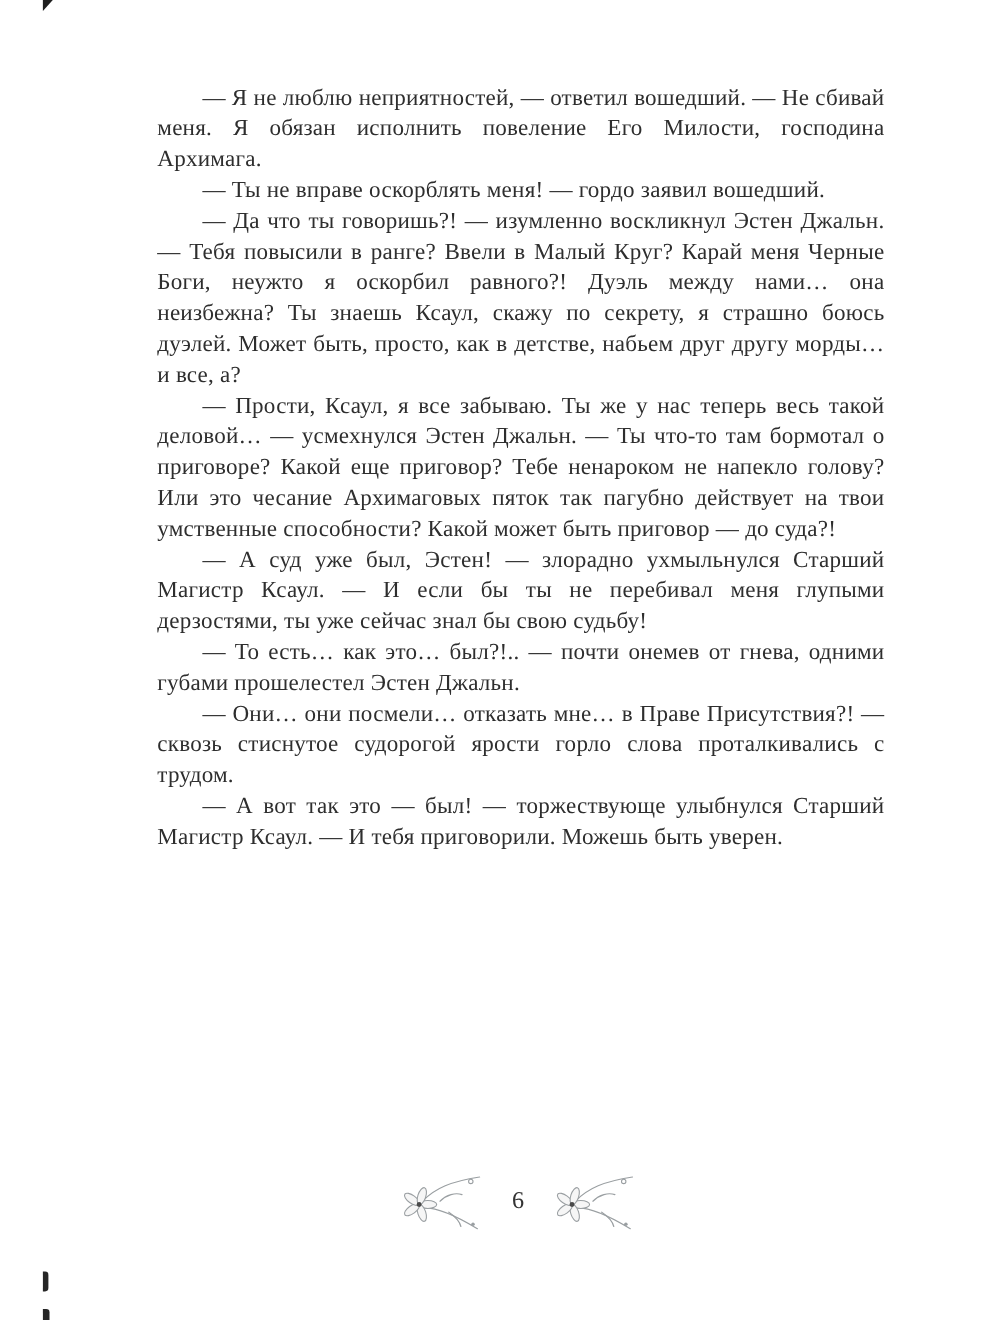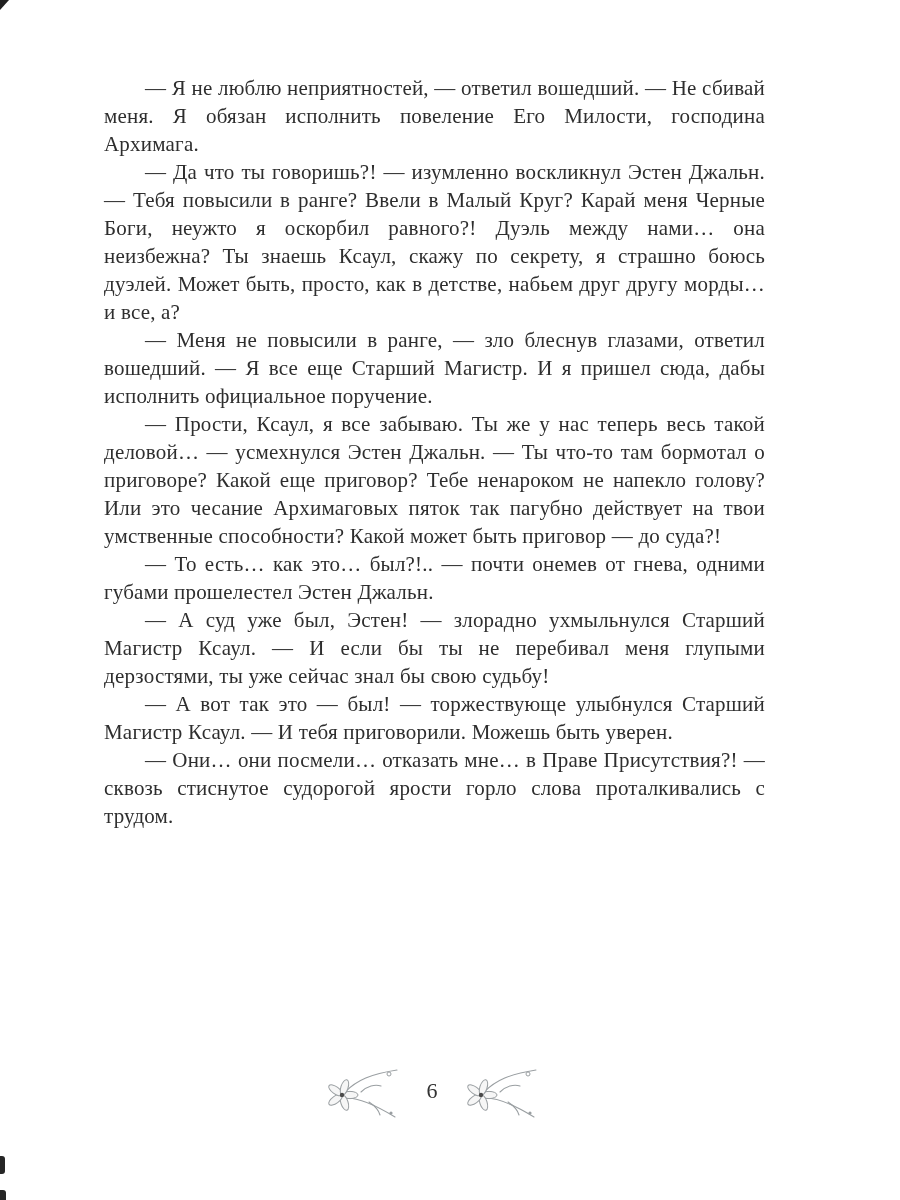--- a/index.html
+++ b/index.html
@@ -11,20 +11,21 @@
     width: 900px;
     height: 1200px;
     position: relative;
     overflow: hidden;
     font-family: "Liberation Serif", "DejaVu Serif", serif;
   }
   .book-page {
     position: absolute;
     inset: 0;
     background: #ffffff;
+    margin-left: 39px;
   }
   .text-block {
     position: absolute;
     left: 104px;
     top: 74px;
     width: 661px;
     color: #2e2e2e;
     font-size: 21px;
     line-height: 28px;
     text-align: justify;
@@ -80,27 +81,27 @@
 <body>
 
 <div class="book-page">
 
   <div class="artifact-tl"></div>
   <div class="artifact-bl"></div>
   <div class="artifact-bl2"></div>
 
   <div class="text-block">
     <p>— Я не люблю неприятностей, — ответил вошедший. — Не сбивай меня. Я обязан исполнить повеление Его Милости, господина Архимага.</p>
+    <p>— Ты не вправе оскорблять меня! — гордо заявил вошедший.</p>
     <p>— Да что ты говоришь?! — изумленно воскликнул Эстен Джальн. — Тебя повысили в ранге? Ввели в Малый Круг? Карай меня Черные Боги, неужто я оскорбил равного?! Дуэль между нами… она неизбежна? Ты знаешь Ксаул, скажу по секрету, я страшно боюсь дуэлей. Может быть, просто, как в детстве, набьем друг другу морды… и все, а?</p>
-    <p>— Меня не повысили в ранге, — зло блеснув глазами, ответил вошедший. — Я все еще Старший Магистр. И я пришел сюда, дабы исполнить официальное поручение.</p>
     <p>— Прости, Ксаул, я все забываю. Ты же у нас теперь весь такой деловой… — усмехнулся Эстен Джальн. — Ты что-то там бормотал о приговоре? Какой еще приговор? Тебе ненароком не напекло голову? Или это чесание Архимаговых пяток так пагубно действует на твои умственные способности? Какой может быть приговор — до суда?!</p>
+    <p>— А суд уже был, Эстен! — злорадно ухмыльнулся Старший Магистр Ксаул. — И если бы ты не перебивал меня глупыми дерзостями, ты уже сейчас знал бы свою судьбу!</p>
     <p>— То есть… как это… был?!.. — почти онемев от гнева, одними губами прошелестел Эстен Джальн.</p>
-    <p>— А суд уже был, Эстен! — злорадно ухмыльнулся Старший Магистр Ксаул. — И если бы ты не перебивал меня глупыми дерзостями, ты уже сейчас знал бы свою судьбу!</p>
+    <p>— Они… они посмели… отказать мне… в Праве Присутствия?! — сквозь стиснутое судорогой ярости горло слова проталкивались с трудом.</p>
     <p>— А вот так это — был! — торжествующе улыбнулся Старший Магистр Ксаул. — И тебя приговорили. Можешь быть уверен.</p>
-    <p>— Они… они посмели… отказать мне… в Праве Присутствия?! — сквозь стиснутое судорогой ярости горло слова проталкивались с трудом.</p>
   </div>
 
   <div class="page-footer">
 
     <span class="ornament">
       <svg width="76" height="58" viewBox="0 0 76 58" aria-hidden="true">
         <g fill="none" stroke="#9a9fa2" stroke-width="1.1" stroke-linecap="round">
           <path d="M20 30 C32 18 46 12 72 8"></path>
           <path d="M22 36 C36 36 52 44 70 55"></path>
           <path d="M36 30 C42 24 50 22 56 24"></path>

